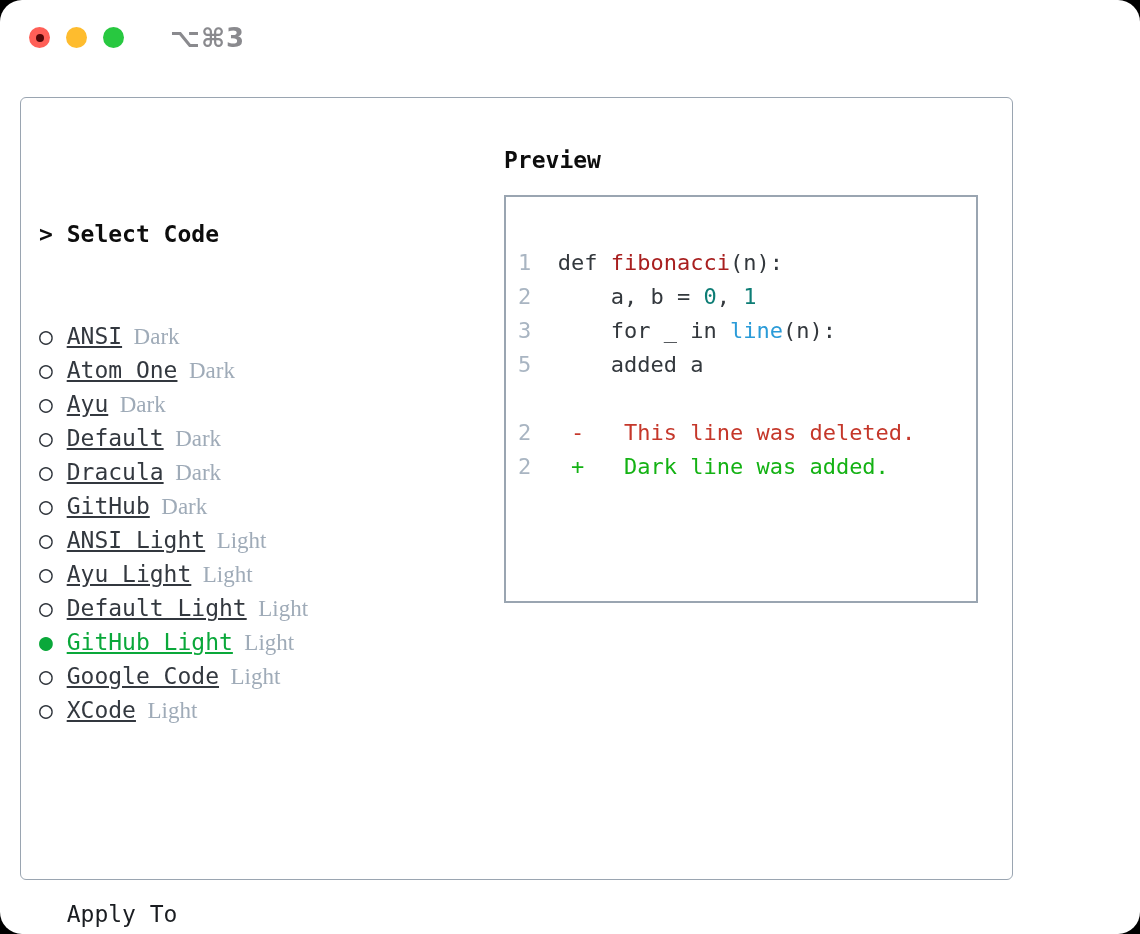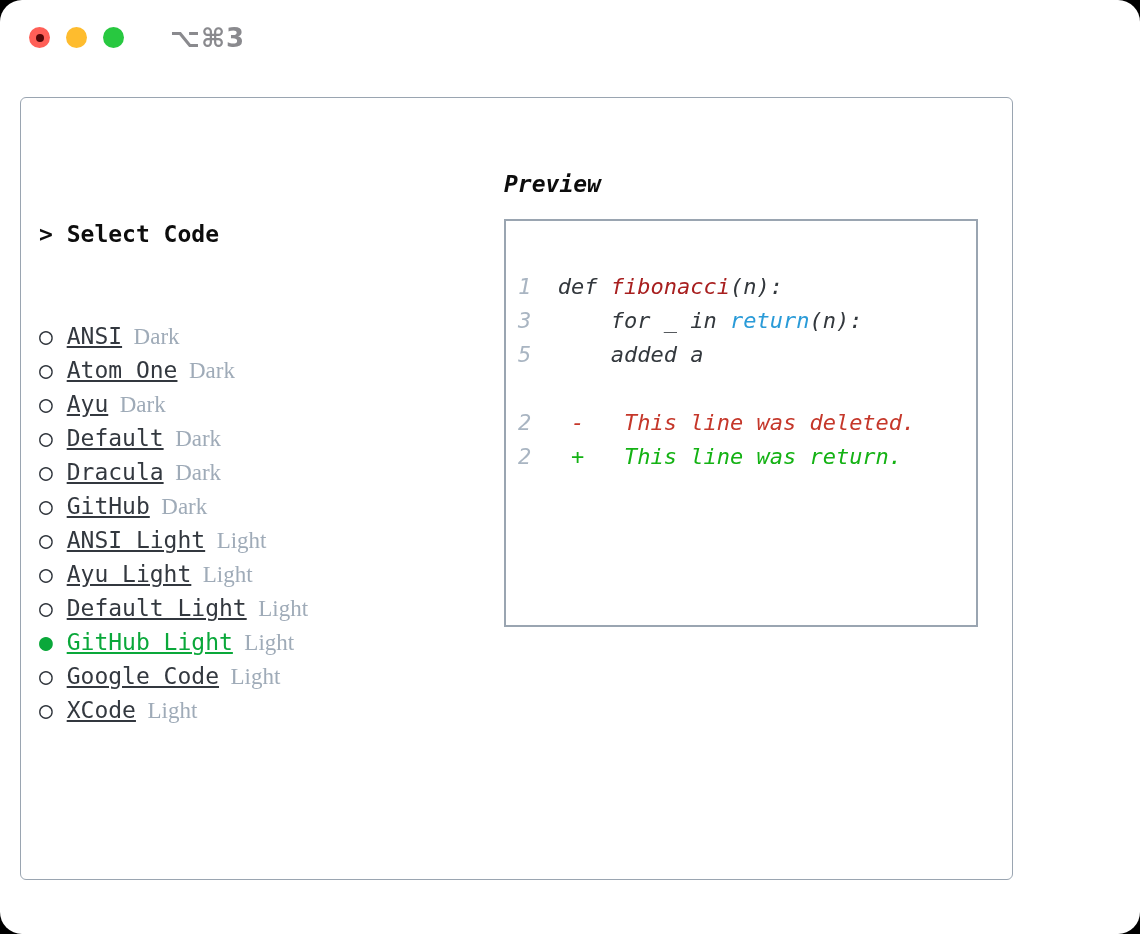--- a/index.html
+++ b/index.html
@@ -27,21 +27,21 @@
   .row{height:34px;white-space:pre;}
   .marker{display:inline-block;width:2ch;color:var(--ink);}
   .marker.prompt{color:var(--ink_strong);font-weight:bold;}
   .marker.sel{color:var(--green);}
   .h{font-weight:bold;color:var(--ink_strong);}
   .h2{color:#1a1d21;}
   .name{color:var(--ink);text-decoration:underline;}
   .name.sel{color:var(--green);}
   .tag{color:var(--muted);margin-left:1ch;font-family:Liberation Serif, serif;}
   .spacer{height:34px;}
-  .right-col{position:absolute;left:483px;top:69px;font-size:23px;line-height:34px;font-style:italic;}
+  .right-col{position:absolute;left:483px;top:45px;font-size:23px;line-height:34px;}
   .preview-box{margin-top:18px;width:474px;height:408px;border:2px solid var(--border);padding:49px 0 0 12px;overflow:hidden;}
   .pline{height:34px;white-space:pre;font-size:22px;line-height:34px;}
   .lnum{display:inline-block;width:3ch;color:var(--lnum);}
   .c-code{color:var(--code);}
   .c-red{color:var(--code_red);}
   .c-teal{color:var(--code_teal);}
   .c-blue{color:var(--code_blue);}
   .c-context{color:var(--diff_context);}
   .c-removed{color:var(--diff_removed);margin-top:36px;}
   .c-added{color:var(--diff_added);}
@@ -60,31 +60,33 @@
     </div>
     <span class="win-title">⌥⌘3</span>
   </div>
 
   <div class="panel">
 
     <div class="left-col">
       <div class="row"><span class="marker prompt">&gt;</span><span class="h">Select Code</span></div>
       <div id="theme-list"><div class="row"><span class="marker">○</span><span class="name">ANSI</span><span class="tag">Dark</span></div><div class="row"><span class="marker">○</span><span class="name">Atom One</span><span class="tag">Dark</span></div><div class="row"><span class="marker">○</span><span class="name">Ayu</span><span class="tag">Dark</span></div><div class="row"><span class="marker">○</span><span class="name">Default</span><span class="tag">Dark</span></div><div class="row"><span class="marker">○</span><span class="name">Dracula</span><span class="tag">Dark</span></div><div class="row"><span class="marker">○</span><span class="name">GitHub</span><span class="tag">Dark</span></div><div class="row"><span class="marker">○</span><span class="name">ANSI Light</span><span class="tag">Light</span></div><div class="row"><span class="marker">○</span><span class="name">Ayu Light</span><span class="tag">Light</span></div><div class="row"><span class="marker">○</span><span class="name">Default Light</span><span class="tag">Light</span></div><div class="row"><span class="marker sel">●</span><span class="name sel">GitHub Light</span><span class="tag">Light</span></div><div class="row"><span class="marker">○</span><span class="name">Google Code</span><span class="tag">Light</span></div><div class="row"><span class="marker">○</span><span class="name">XCode</span><span class="tag">Light</span></div></div>
       <div class="spacer"></div>
+      <div class="row"><span class="marker"></span><span class="h2">Apply To</span></div>
       
       
       
     </div>
 
     <div class="right-col">
       <div class="row"><span class="h">Preview</span></div>
       <div class="preview-box" id="preview-box">
           <div class="pline"><span class="lnum">1</span><span class="seg c-code">def </span><span class="seg c-red">fibonacci</span><span class="seg c-code">(n):</span></div>
-          <div class="pline"><span class="lnum">3</span><span class="seg c-code">    for _ in </span><span class="seg c-blue">return</span><span class="seg c-code">(n):</span></div>
+          <div class="pline"><span class="lnum">2</span><span class="seg c-code">    a, b = </span><span class="seg c-teal">0</span><span class="seg c-code">, </span><span class="seg c-teal">1</span></div>
+          <div class="pline"><span class="lnum">3</span><span class="seg c-code">    for _ in </span><span class="seg c-blue">line</span><span class="seg c-code">(n):</span></div>
           <div class="pline"><span class="lnum">5</span><span class="seg c-code">    added a</span></div>
           <div class="pline"><span class="lnum"></span></div>
           <div class="pline"><span class="lnum">2</span><span class="seg c-removed"> -   This line was deleted.</span></div>
-          <div class="pline"><span class="lnum">2</span><span class="seg c-added"> +   This line was return.</span></div>
+          <div class="pline"><span class="lnum">2</span><span class="seg c-added"> +   Dark line was added.</span></div>
         </div>
     </div>
 
   </div>
 </div>
 
 </body></html>

